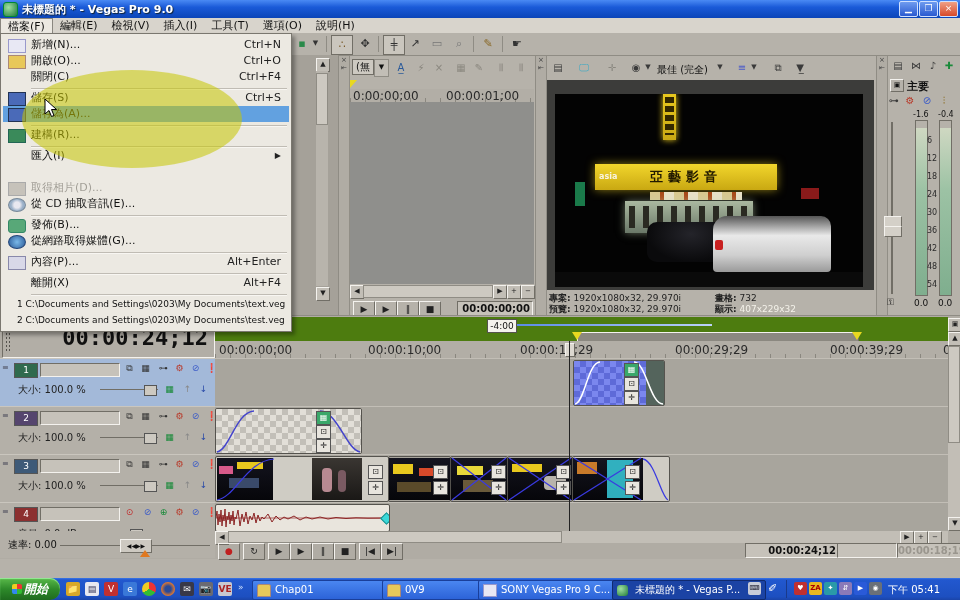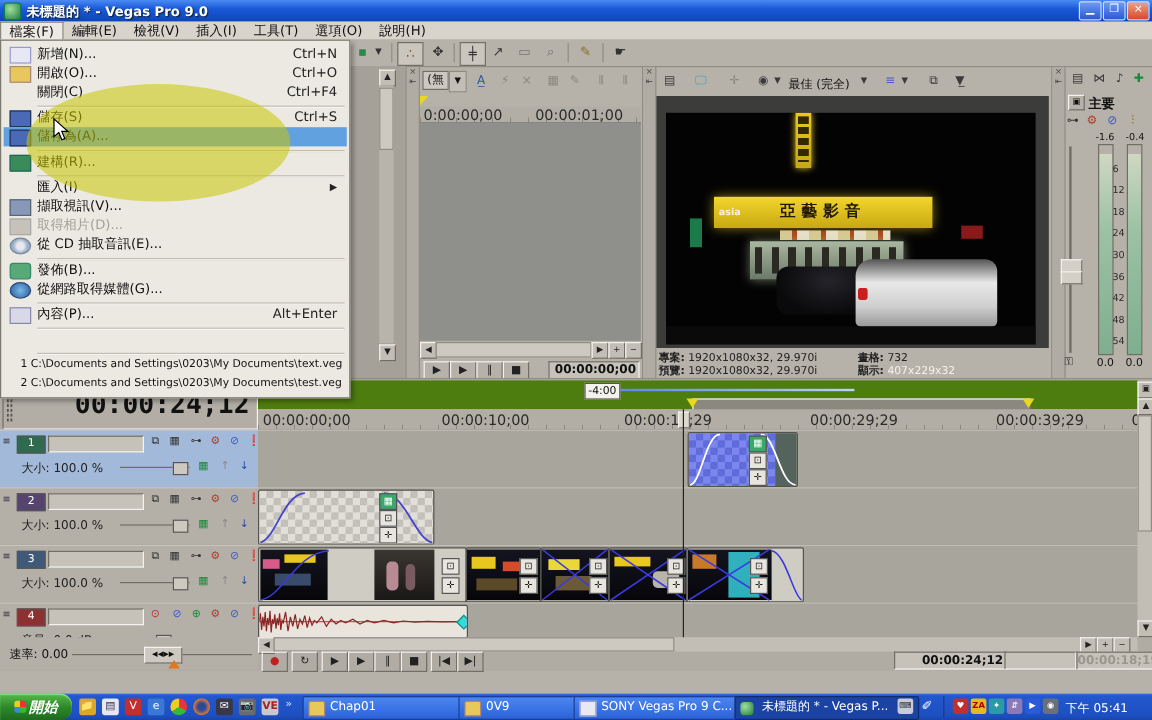--- a/index.html
+++ b/index.html
@@ -513,24 +513,20 @@
     <div class="msep" style="top:91px"></div>
     <div class="mi" style="top:93px">
         <span class="mico16" style="background:#3a8a5a;border:1px solid #265"></span>
         <span class="milabel">建構(R)...</span>
       </div>
     <div class="msep" style="top:112px"></div>
     <div class="mi" style="top:114px">
         <span class="milabel">匯入(I)</span>
         <span class="mishort" style="font-size:8px">▶</span>
       </div>
-    <div class="mi" style="top:130px">
-        <span class="mico16" style="background:#8898b8;border:1px solid #567"></span>
-        <span class="milabel">擷取視訊(V)...</span>
-      </div>
     <div class="mi dis" style="top:146px">
         <span class="mico16" style="background:#c6c2ba;border:1px solid #aaa"></span>
         <span class="milabel">取得相片(D)...</span>
       </div>
     <div class="mi" style="top:162px">
         <span class="mico16" style="background:radial-gradient(circle,#e8e8f0 30%,#9ab0c8 60%);border:1px solid #789;border-radius:50%"></span>
         <span class="milabel">從 CD 抽取音訊(E)...</span>
       </div>
     <div class="msep" style="top:181px"></div>
     <div class="mi" style="top:183px">
@@ -541,20 +537,24 @@
         <span class="mico16" style="background:radial-gradient(circle,#7ab8e8,#2a5a98);border:1px solid #247;border-radius:50%"></span>
         <span class="milabel">從網路取得媒體(G)...</span>
       </div>
     <div class="msep" style="top:218px"></div>
     <div class="mi" style="top:220px">
         <span class="mico16" style="background:#d8d8e8;border:1px solid #88a"></span>
         <span class="milabel">內容(P)...</span>
         <span class="mishort">Alt+Enter</span>
       </div>
     <div class="msep" style="top:239px"></div>
+    <div class="mi" style="top:241px">
+        <span class="milabel">離開(X)</span>
+        <span class="mishort">Alt+F4</span>
+      </div>
     <div class="msep" style="top:260px"></div>
     <div class="mi recent" style="top:262px">
         <span class="milabel" style="left:14px">1 C:\Documents and Settings\0203\My Documents\text.veg</span>
       </div>
     <div class="mi recent" style="top:278px">
         <span class="milabel" style="left:14px">2 C:\Documents and Settings\0203\My Documents\test.veg</span>
       </div>
   </div>
 
   <div class="ellipse"></div>

